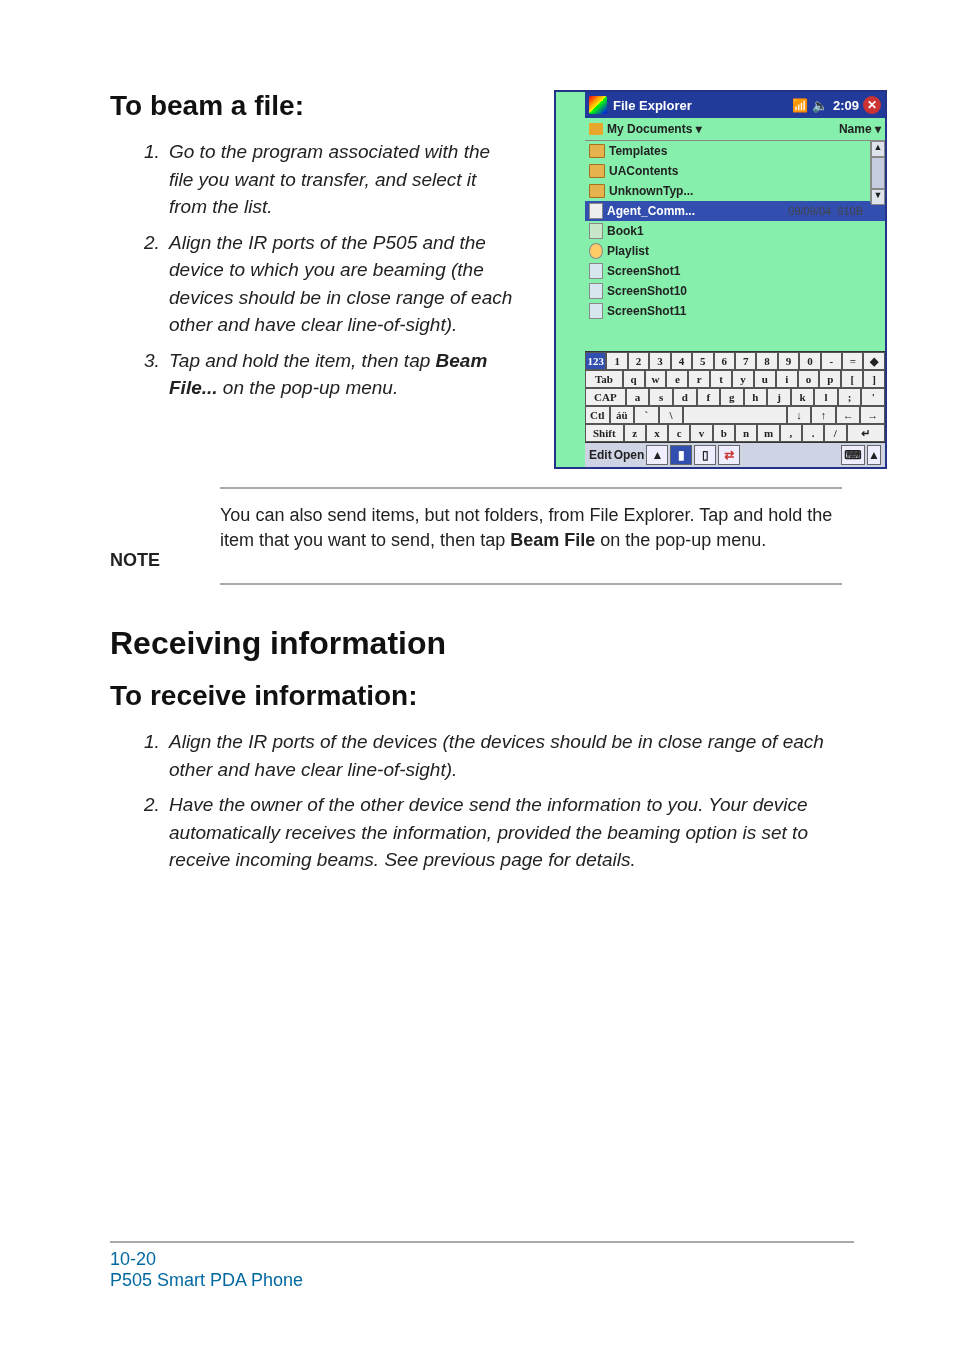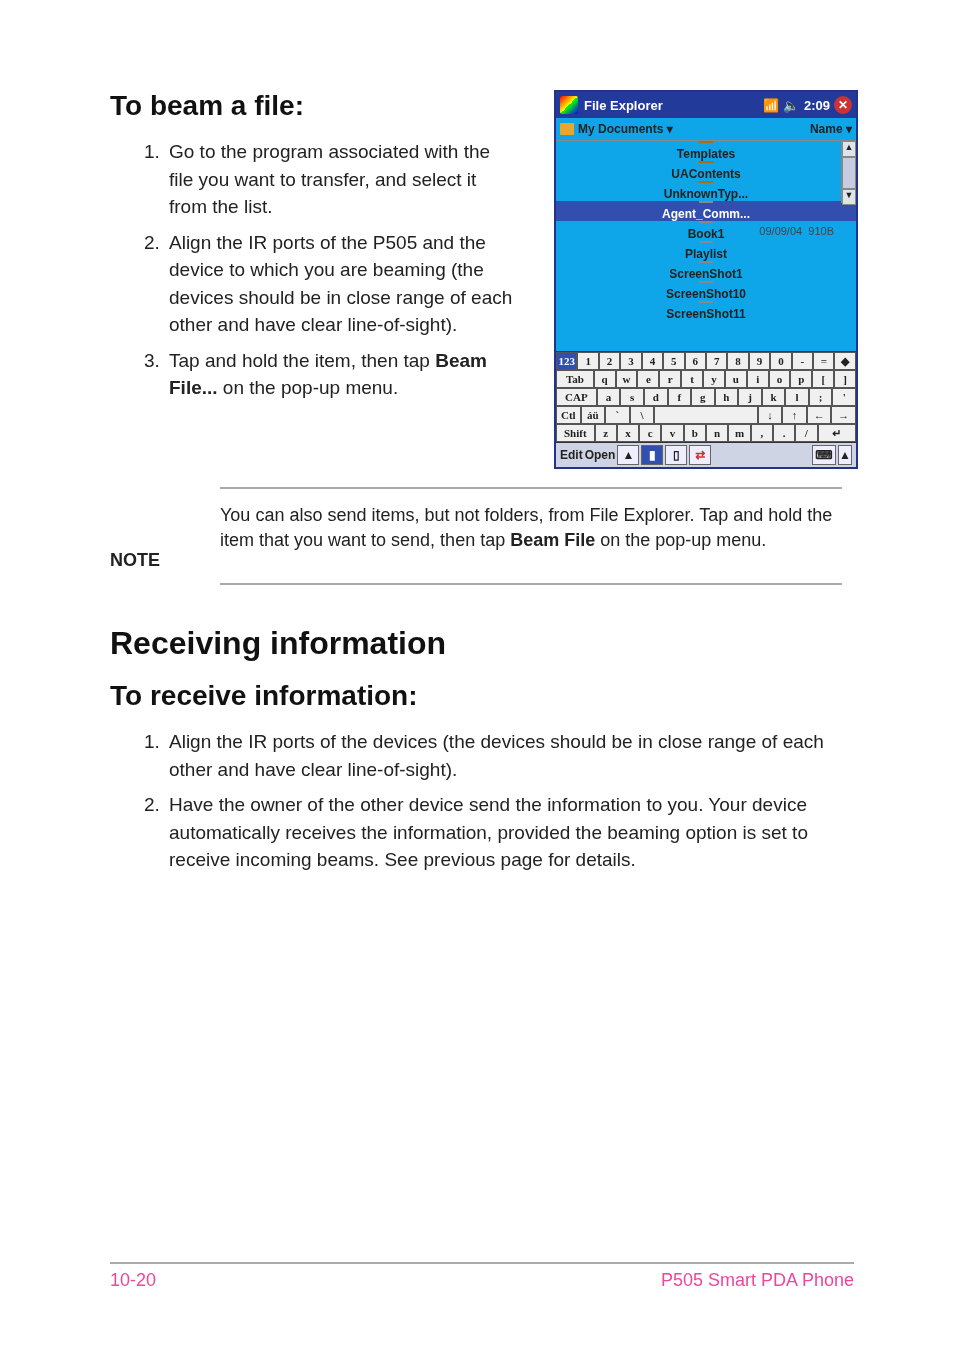--- a/index.html
+++ b/index.html
@@ -31,20 +31,21 @@
   }
   ol {
     margin: 0 0 18px 0;
     padding-left: 55px;
     font-size: 19px;
     line-height: 1.45;
   }
   ol li {
     margin-bottom: 8px;
     padding-left: 4px;
+    font-style: italic;
   }
   .bold { font-weight: 700; }
   .two-col {
     display: flex;
     align-items: flex-start;
     gap: 40px;
   }
   .col-left {
     flex: 1;
   }
@@ -84,31 +85,33 @@
   }
   .footer-rule {
     border: 0;
     border-top: 2px solid #aaa;
     margin: 0 0 6px 0;
   }
   .footer-row {
     display: flex;
     justify-content: space-between;
     font-size: 18px;
-    color: #ec4899;
+    color: #0369a1;
+    flex-direction: column;
   }
 
   
   .scr {
     width: 300px;
     border: 2px solid #223388;
-    background: #0ea5e9;
+    background: #86efac;
     font-family: Verdana, Geneva, sans-serif;
     font-size: 12px;
     color: #222;
+    padding-left: 29px;
   }
   .scr-titlebar {
     background: #223a9a;
     color: #fff;
     display: flex;
     align-items: center;
     height: 26px;
     padding: 0 4px;
     gap: 6px;
   }
@@ -153,21 +156,20 @@
     overflow: hidden;
   }
   .scr-item {
     display: flex;
     align-items: center;
     gap: 4px;
     height: 20px;
     padding: 0 4px;
     font-weight: 700;
     font-size: 12px;
-    flex-direction: column;
   }
   .scr-item.sel {
     background: #324fb0;
     color: #fff;
   }
   .folder-ico {
     width: 14px; height: 12px; background: #e6b24d; border: 1px solid #a07020;
     display: inline-block; border-radius: 1px;
   }
   .file-ico {

